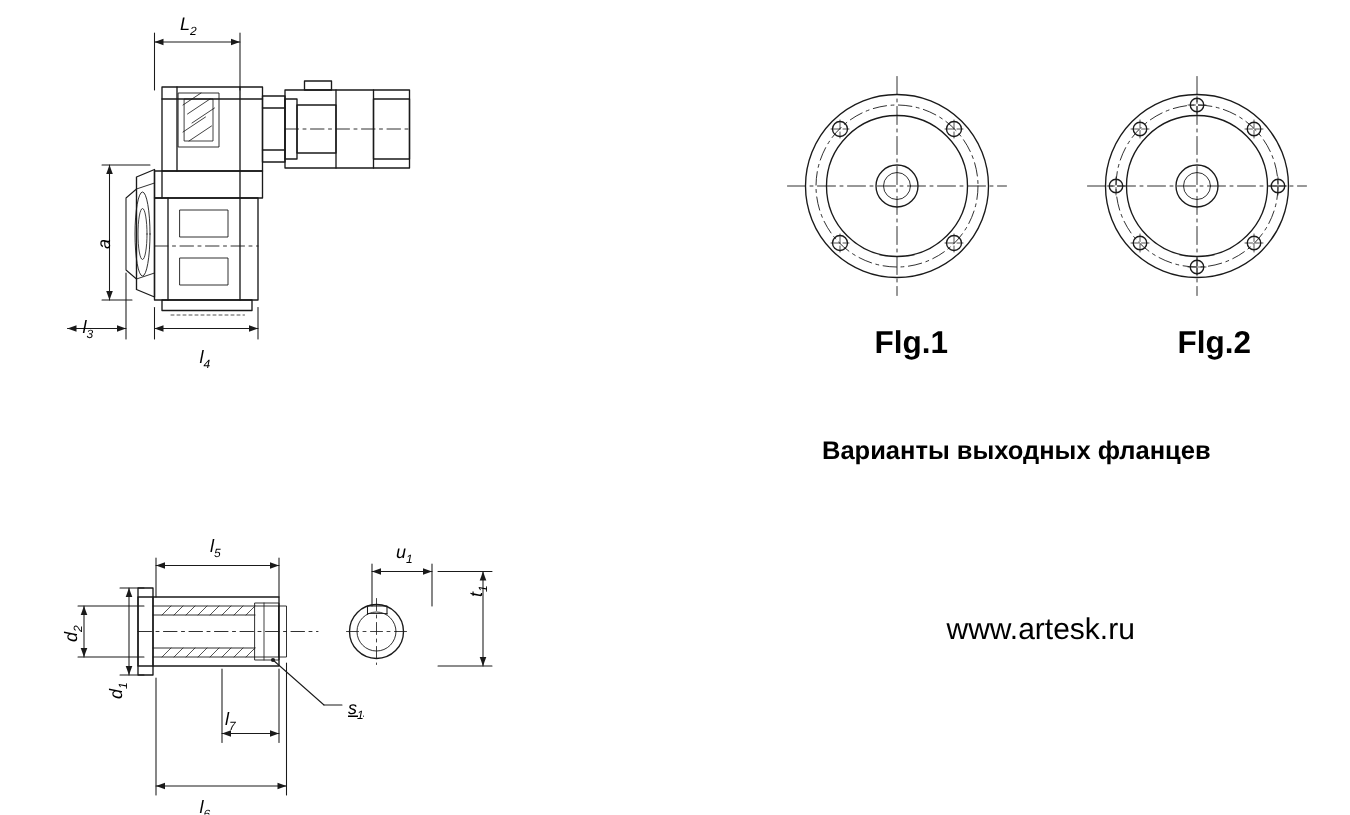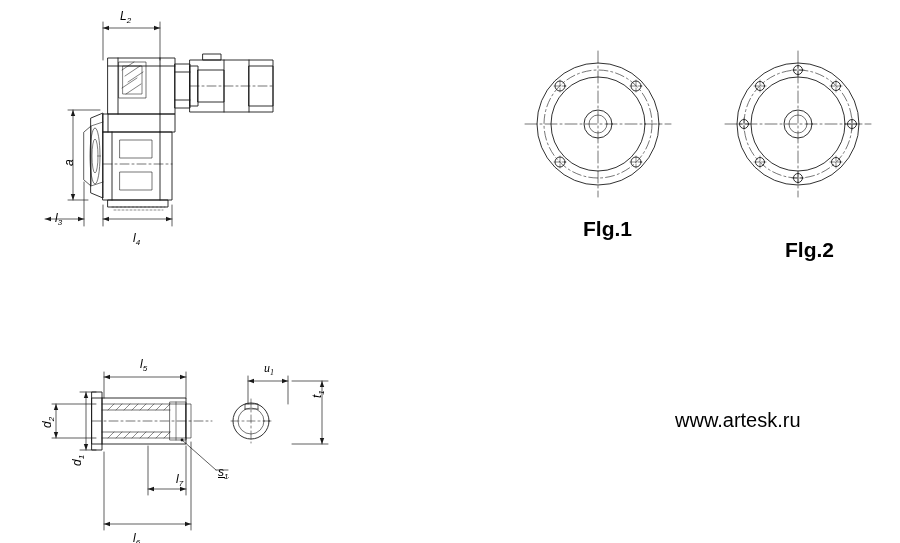--- a/index.html
+++ b/index.html
@@ -41,21 +41,20 @@
     color: #000;
   }
   .section-caption {
     font-size: 17px;
     font-weight: 700;
     color: #000;
   }
   .site-url {
     font-size: 20px;
     color: #000;
-    margin-left: 44px;
   }
   .dim {
     font-size: 12px;
     font-style: italic;
     color: #000;
   }
   .dim sub {
     font-size: 8px;
     font-style: italic;
   }
@@ -341,41 +340,42 @@
   <div class="label dim" style="left:55px; top:212px;">
     <span>l</span><sub>3</sub>
   </div>
   <div class="label dim" style="left:133px; top:232px;">
     <span>l</span><sub>4</sub>
   </div>
 
   <div class="label dim" style="left:140px; top:358px;">
     <span>l</span><sub>5</sub>
   </div>
-  <div class="label dim" style="left:264px; top:362px;font-family:Liberation Serif, serif;">
+  <div class="label dim" style="left:264px; top:362px;">
     <span>u</span><sub>1</sub>
   </div>
   <div class="label dim dim-vert" style="left:311px; top:398px;">
     <span>t</span><sub>1</sub>
   </div>
   <div class="label dim dim-vert" style="left:41px; top:428px;">
     <span>d</span><sub>2</sub>
   </div>
   <div class="label dim dim-vert" style="left:71px; top:466px;">
     <span>d</span><sub>1</sub>
   </div>
-  <div class="label dim" style="left:176px; top:473px;">
+  <div class="label dim" style="left:150px; top:473px;">
     <span>l</span><sub>7</sub>
   </div>
-  <div class="label dim" style="left:218px; top:466px;text-decoration:underline;">
+  <div class="label dim" style="left:232px; top:466px;text-decoration:underline;">
     <span>s</span><sub>1</sub>
   </div>
   <div class="label dim" style="left:133px; top:532px;">
     <span>l</span><sub>6</sub>
   </div>
 
   <div class="label flange-caption" style="left:583px; top:218px;">Flg.1</div>
-  <div class="label flange-caption" style="left:785px; top:218px;margin-top:21px;">Flg.2</div>
-
+  <div class="label flange-caption" style="left:785px; top:218px;">Flg.2</div>
+
+  <div class="label section-caption" style="left:548px; top:292px;">Варианты выходных фланцев</div>
 
   <div class="label site-url" style="left:631px; top:410px;">www.artesk.ru</div>
 
 </div>
 
 </body></html>

